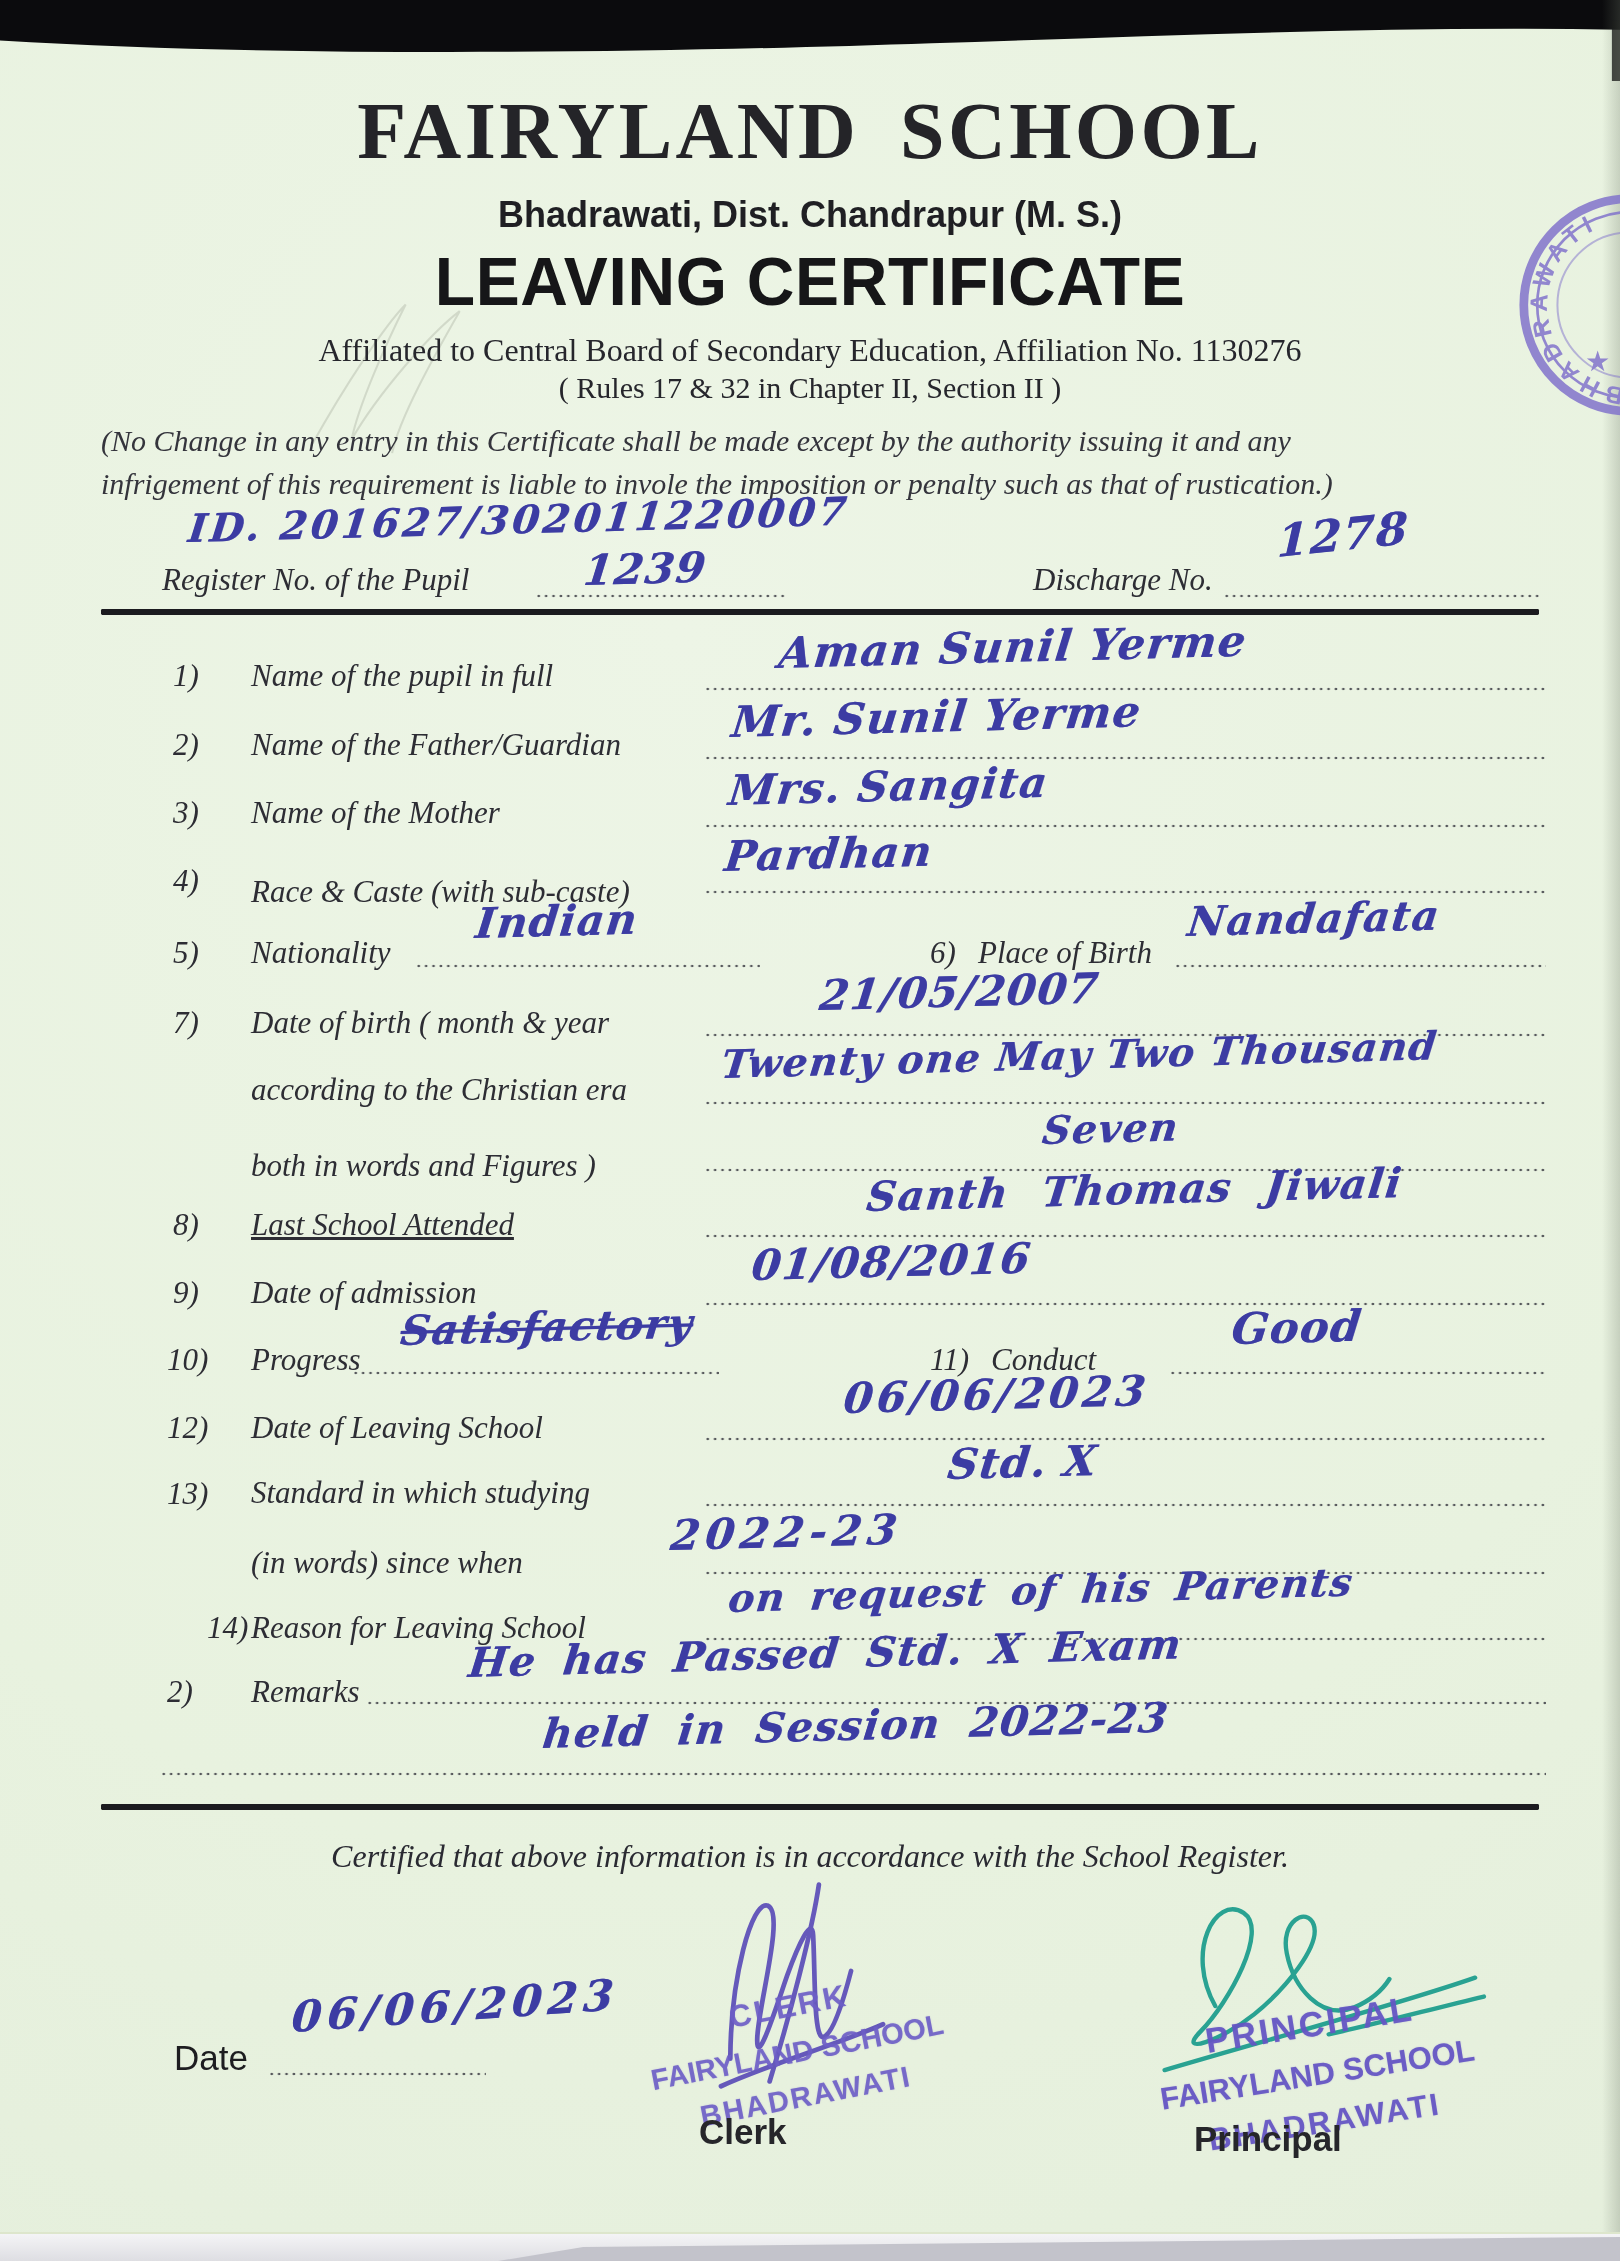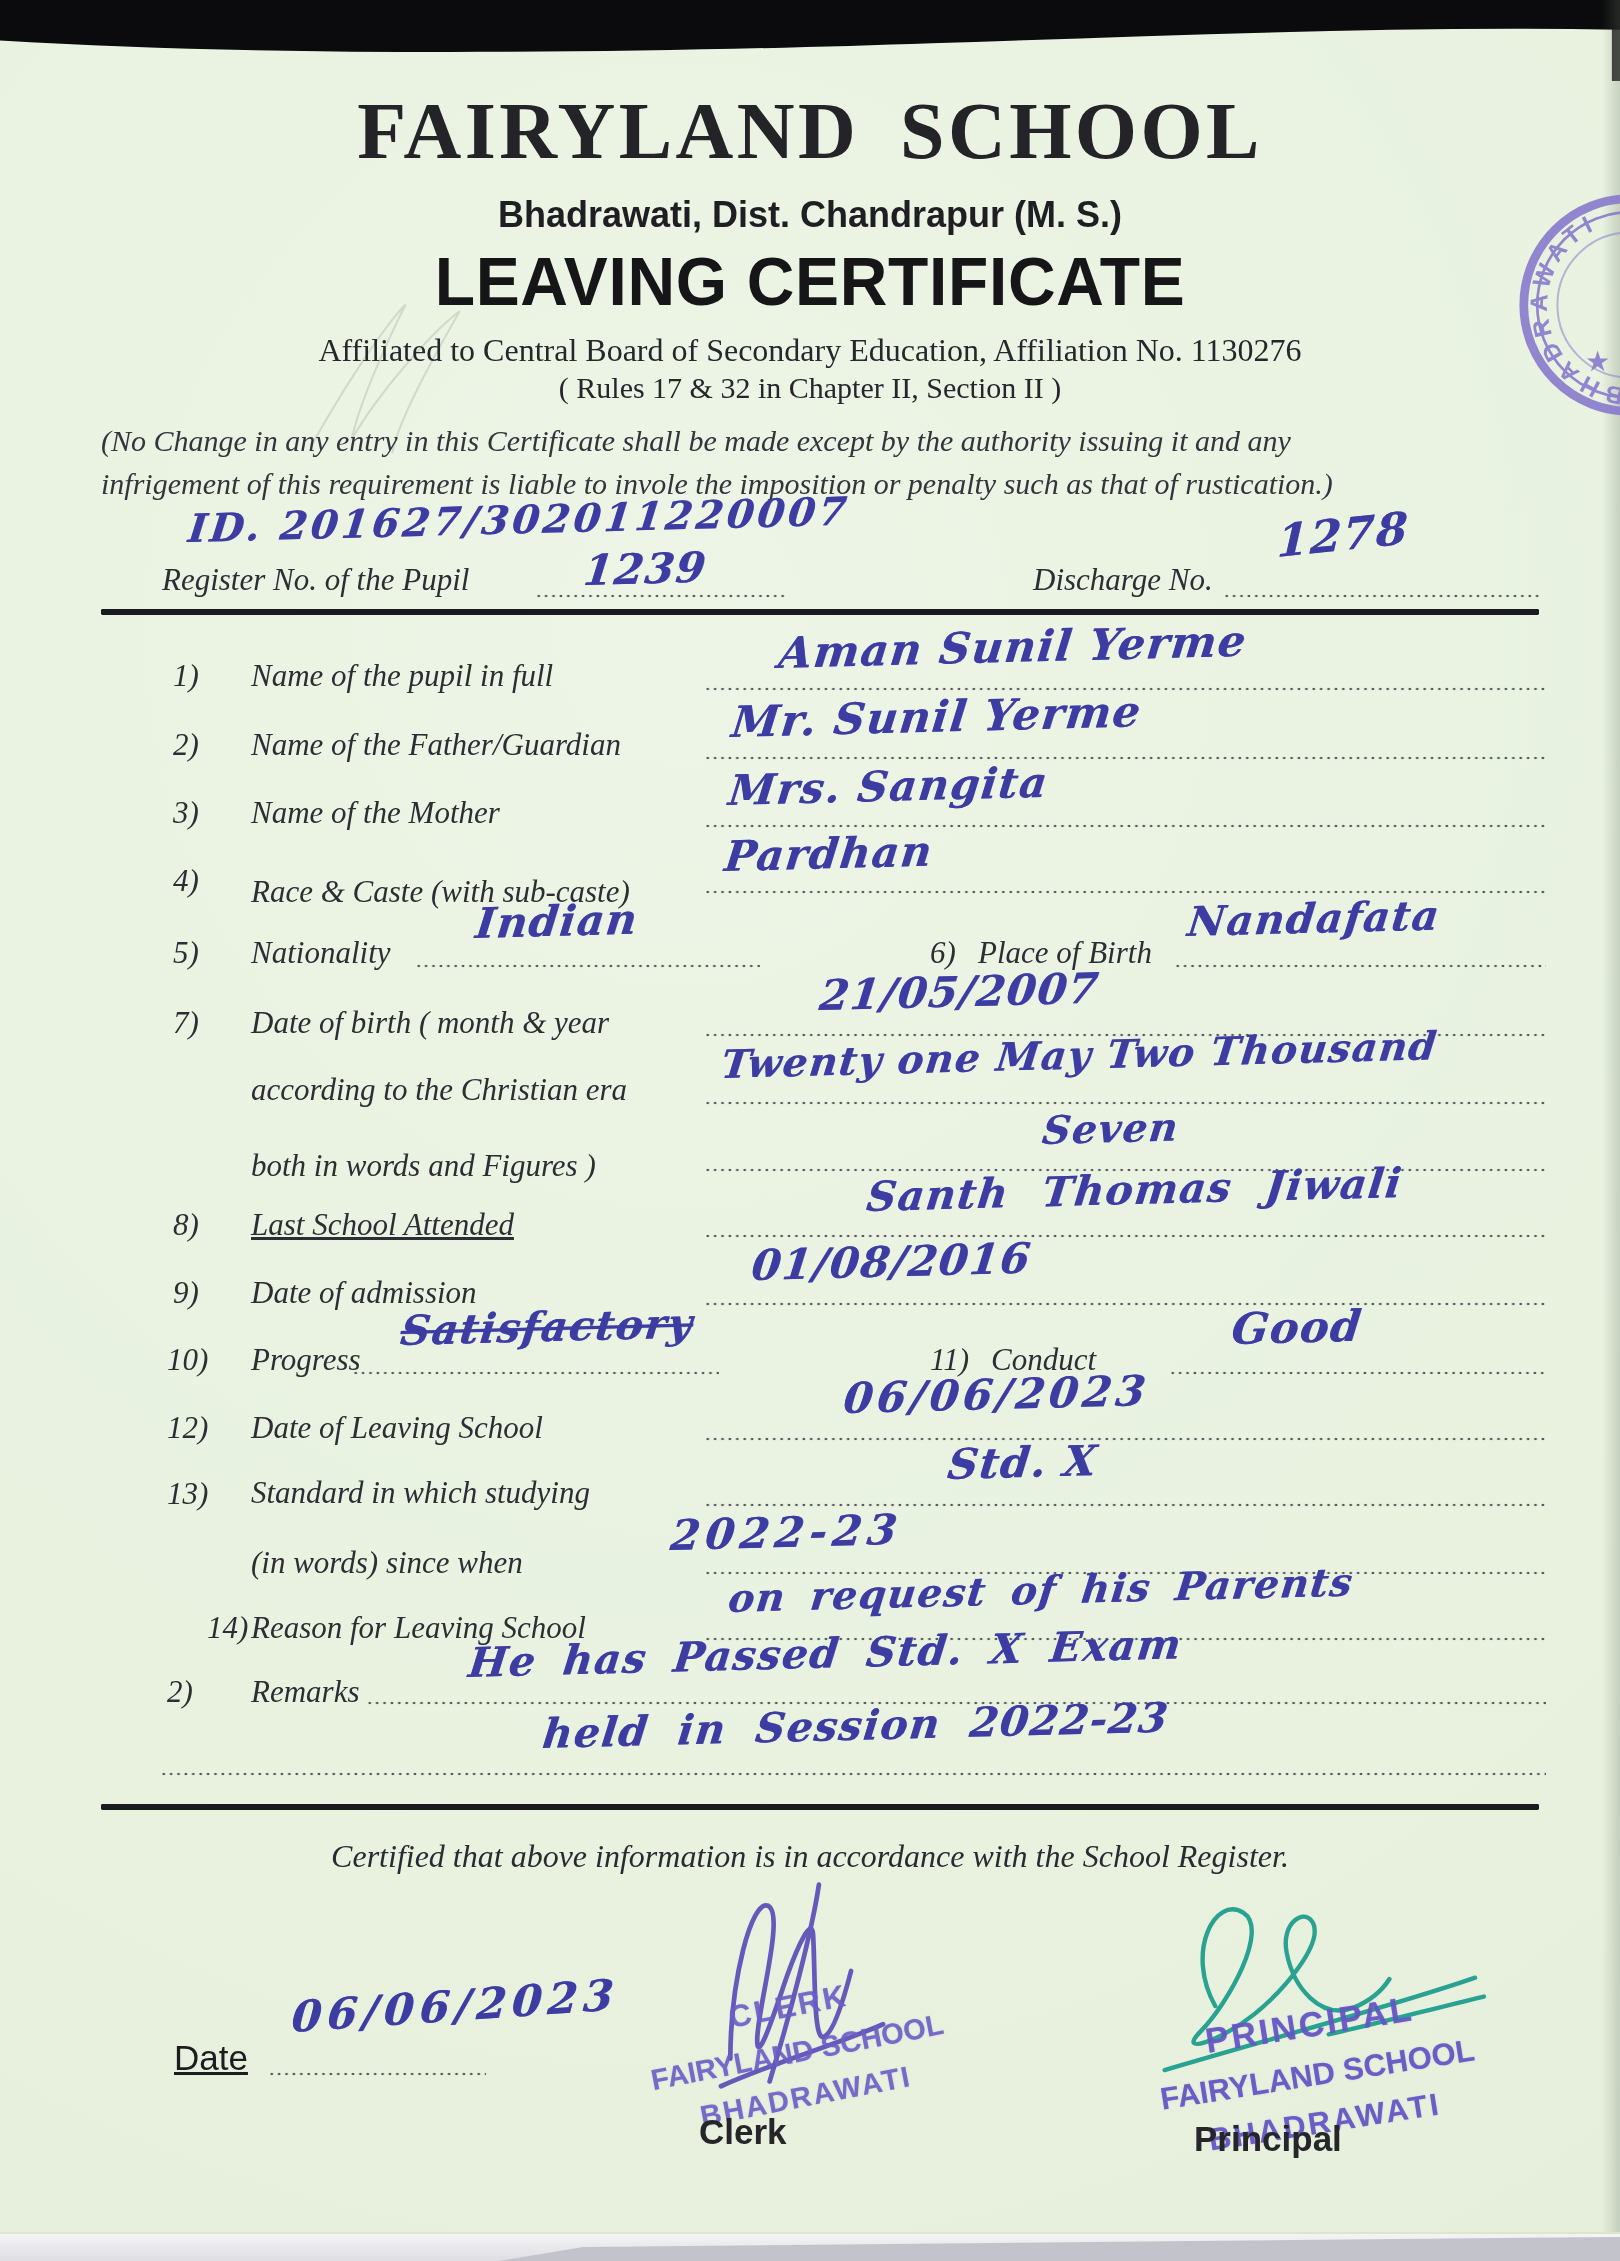--- a/index.html
+++ b/index.html
@@ -194,21 +194,21 @@
 
   <div class="stamp" style="left:628px;top:1982px;width:338px;transform:rotate(-11deg);">
     <div style="font-size:31px;letter-spacing:2.7px;">CLERK</div>
     <div style="font-size:29px;">FAIRYLAND SCHOOL</div>
     <div style="font-size:29px;letter-spacing:2px;">BHADRAWATI</div>
   </div>
 
   <div class="abs printed" style="left:699px;top:2112px;font-size:35px;">Clerk</div>
 
   <div class="abs hw" style="left:290px;top:1992px;font-size:43px;letter-spacing:5.4px;transform:skewX(-8deg) rotate(-4deg);">06/06/2023</div>
-  <div class="abs sans" style="left:174px;top:2038px;font-size:35px;color:#1d1d20;text-decoration:underline;">Date</div>
+  <div class="abs sans" style="left:174px;top:2038px;font-size:35px;color:#1d1d20;">Date</div>
   <div class="dots" style="left:270px;top:2072px;width:216px;"></div>
 
   <svg class="abs" style="left:1114px;top:1864px;" width="378" height="230" viewBox="0 0 560 340">
     <g fill="none" stroke="#1f9e8e" stroke-width="6.5" stroke-linecap="round" opacity="0.95">
       <path d="M150,210 C105,130 150,45 192,72 C230,97 170,205 128,248 C92,284 158,262 208,222 C256,183 306,120 296,90 C286,62 246,84 256,132 C266,182 306,232 356,212 C382,201 398,186 408,170"></path>
       <path d="M75,305 C220,262 430,205 535,168"></path>
       <path d="M318,252 C392,236 472,214 548,196"></path>
     </g>
   </svg>
 

